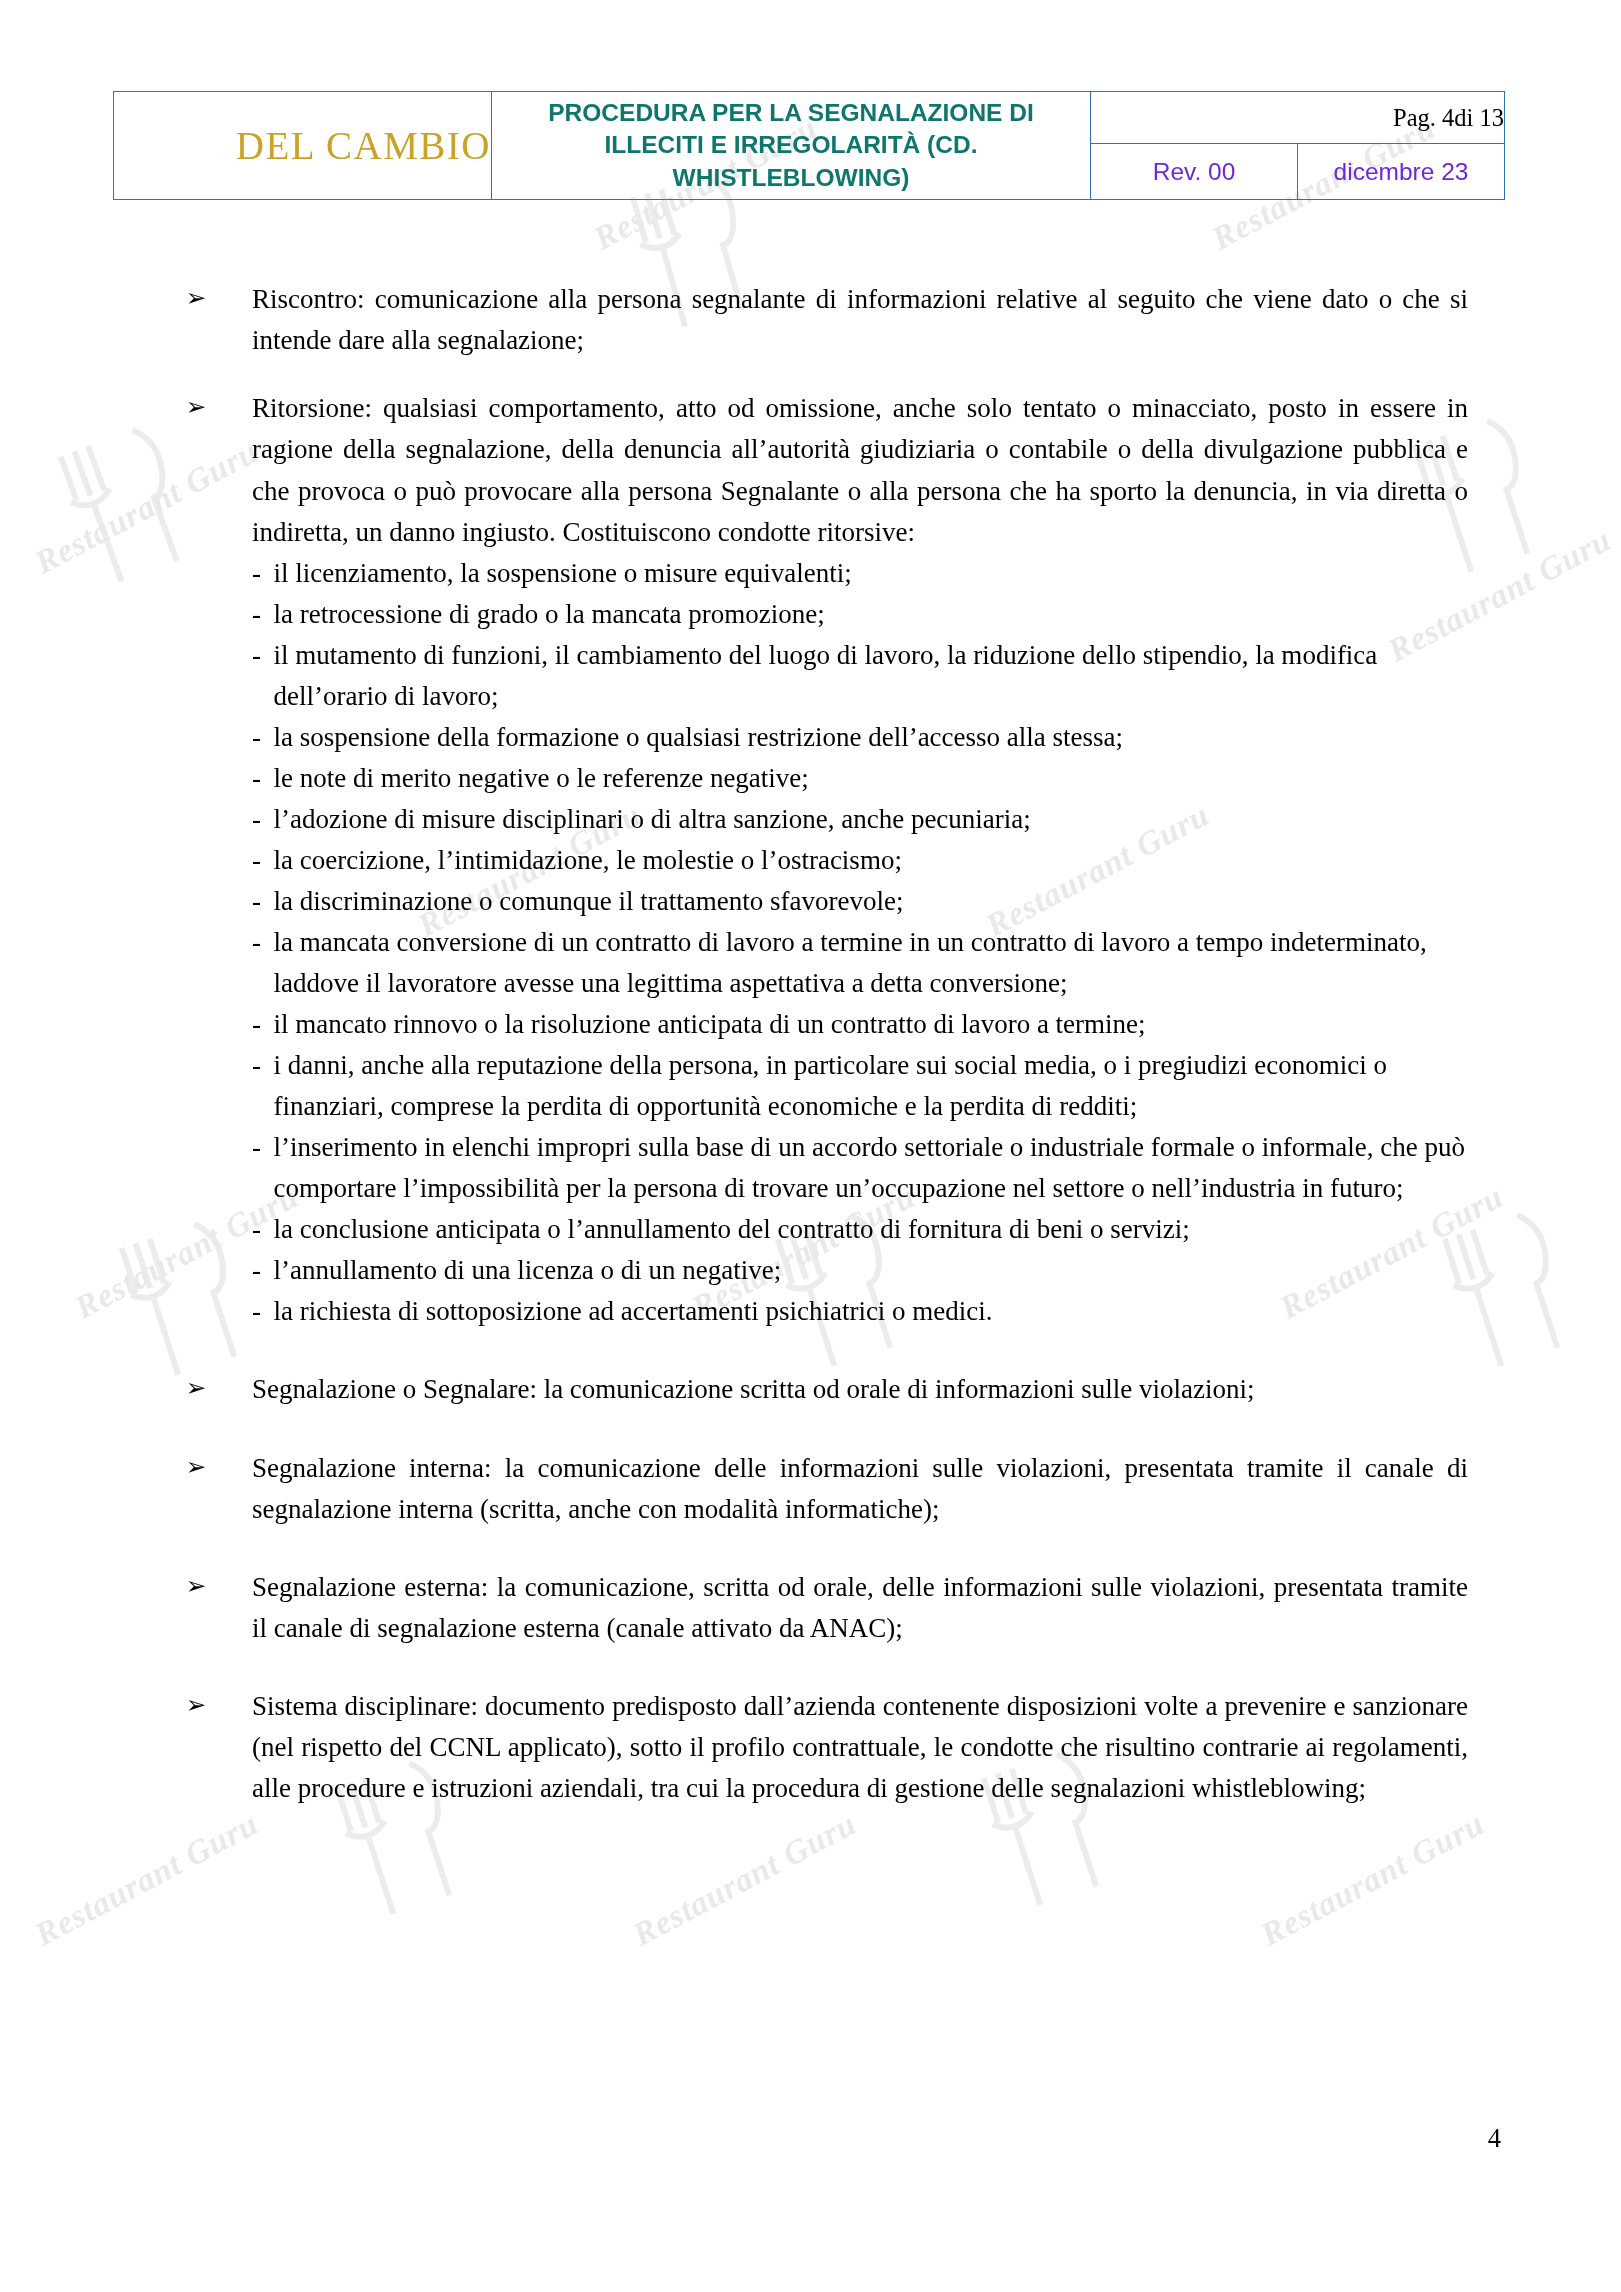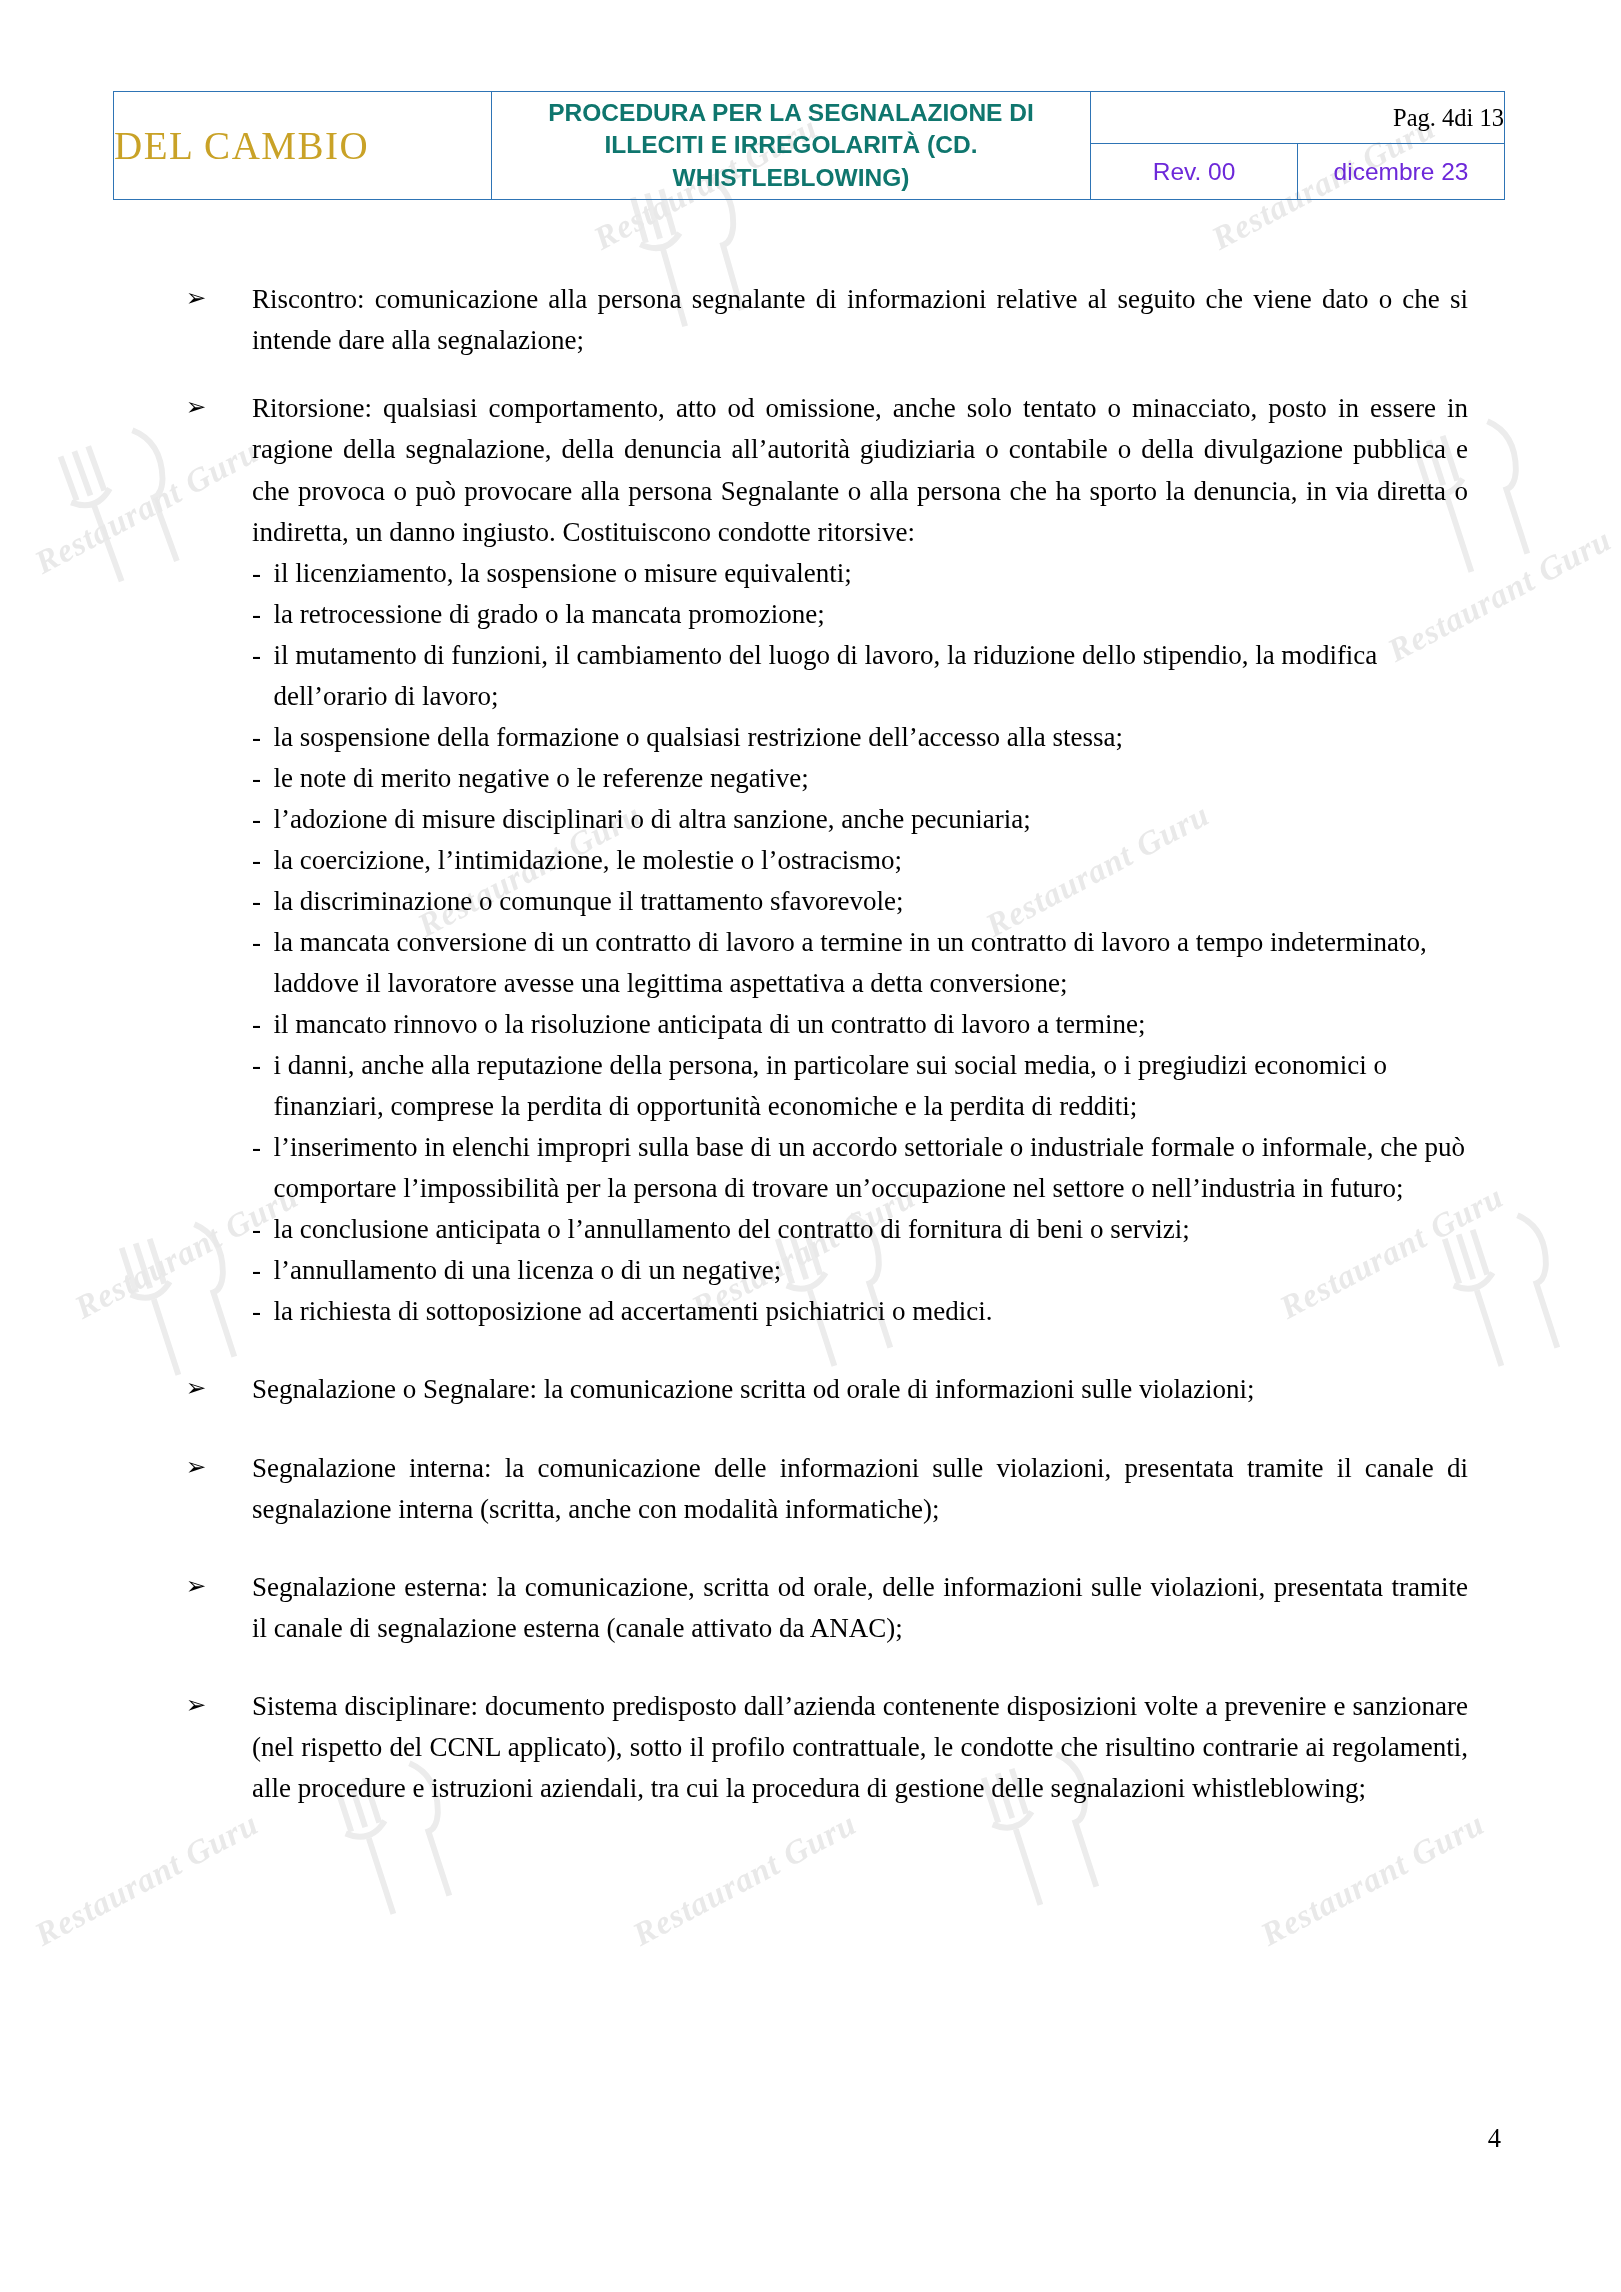--- a/index.html
+++ b/index.html
@@ -55,21 +55,21 @@
     table-layout: fixed;
   }
   .header-table td {
     border: 1.5px solid #2e74b5;
     padding: 0;
     vertical-align: middle;
   }
   .cell-logo {
     width: 377px;
     height: 106px;
-    text-align: left;
+    text-align: right;
   }
   .logo-text {
     color: #c9a227;
     font-family: "Liberation Serif", "DejaVu Serif", serif;
     font-size: 39px;
     letter-spacing: 1.5px;
     white-space: nowrap;
   }
   .cell-title {
     width: 598px;

